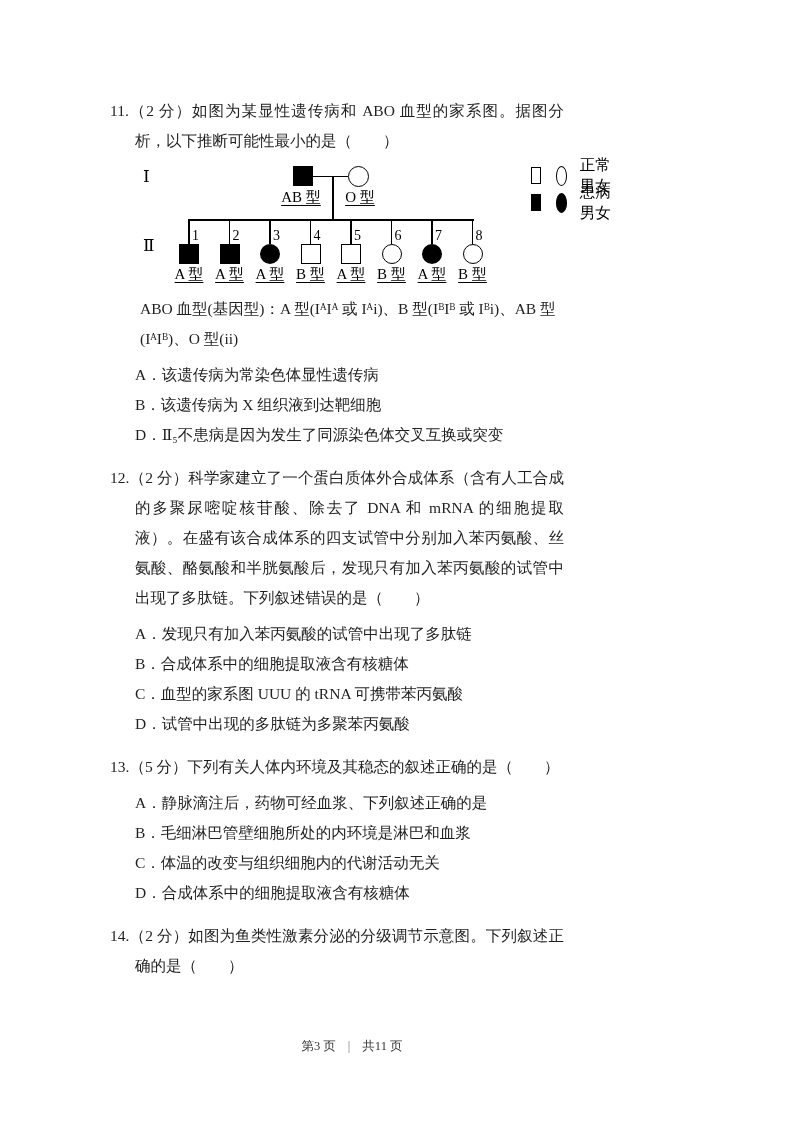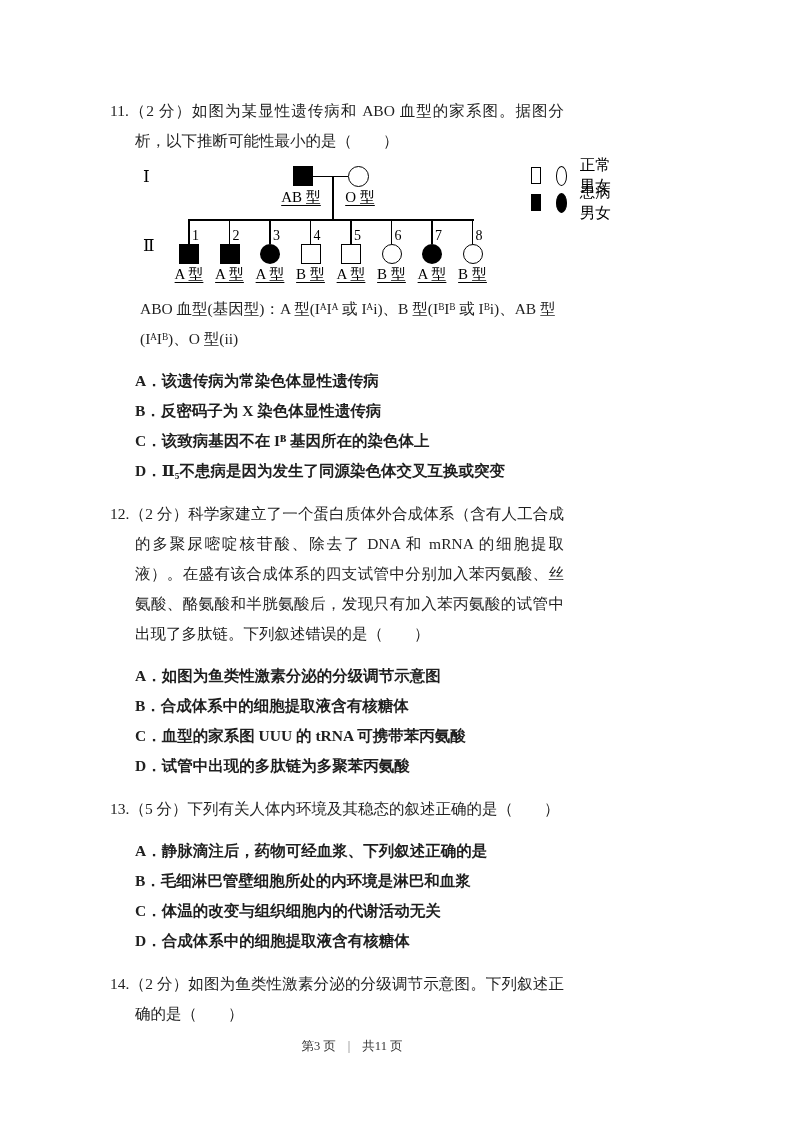--- a/index.html
+++ b/index.html
@@ -10,21 +10,21 @@
     margin:0 auto;
     overflow:hidden;
     color:#1f1f1f;
     font-family:"Liberation Serif","DejaVu Serif",serif;
     font-size:15.5px;
   }
   .content{position:absolute;left:0;top:0;width:671px;padding:96px 107px 0 110px;box-sizing:border-box;}
   p{margin:0;}
   .qstem{line-height:30px;text-align:justify;padding-left:25px;text-indent:-25px;}
   .qstem.gap{margin-top:13px;}
-  .opts{margin-top:12px;font-weight:bold;}
+  .opts{margin-top:6px;}
   .opt{line-height:30px;padding-left:25px;}
   .abo{line-height:30px;padding-left:30px;}
 
   
   .diagram{position:relative;height:130px;margin:3px 0 5px;}
   .gen-label{position:absolute;font-size:17px;color:#000;}
   #gen1{left:33px;top:7px;}
   #gen2{left:33px;top:76px;}
   .symbol{position:absolute;box-sizing:border-box;}
   .filled-square{background:#000;}
@@ -126,28 +126,27 @@
           <span class="lg-sym lg-circle filled"></span>
           <span class="legend-label">患病男女</span>
         </div>
       </div>
     </div>
 
     <p class="abo">ABO 血型(基因型)：A 型(IᴬIᴬ 或 Iᴬi)、B 型(IᴮIᴮ 或 Iᴮi)、AB 型(IᴬIᴮ)、O 型(ii)</p>
 
     <div class="opts">
       <p class="opt">A．该遗传病为常染色体显性遗传病</p>
-      <p class="opt">B．反密码子为 X 染色体显性遗传病</p>
-      <p class="opt">C．该致病基因不在 Iᴮ 基因所在的染色体上</p>
+      <p class="opt">B．该遗传病为 X 组织液到达靶细胞</p>
       <p class="opt">D．Ⅱ₅不患病是因为发生了同源染色体交叉互换或突变</p>
     </div>
 
     <p class="qstem gap">12.（2 分）科学家建立了一个蛋白质体外合成体系（含有人工合成的多聚尿嘧啶核苷酸、除去了 DNA 和 mRNA 的细胞提取液）。在盛有该合成体系的四支试管中分别加入苯丙氨酸、丝氨酸、酪氨酸和半胱氨酸后，发现只有加入苯丙氨酸的试管中出现了多肽链。下列叙述错误的是（　　）</p>
     <div class="opts">
-      <p class="opt">A．如图为鱼类性激素分泌的分级调节示意图</p>
+      <p class="opt">A．发现只有加入苯丙氨酸的试管中出现了多肽链</p>
       <p class="opt">B．合成体系中的细胞提取液含有核糖体</p>
       <p class="opt">C．血型的家系图 UUU 的 tRNA 可携带苯丙氨酸</p>
       <p class="opt">D．试管中出现的多肽链为多聚苯丙氨酸</p>
     </div>
 
     <p class="qstem gap">13.（5 分）下列有关人体内环境及其稳态的叙述正确的是（　　）</p>
     <div class="opts">
       <p class="opt">A．静脉滴注后，药物可经血浆、下列叙述正确的是</p>
       <p class="opt">B．毛细淋巴管壁细胞所处的内环境是淋巴和血浆</p>
       <p class="opt">C．体温的改变与组织细胞内的代谢活动无关</p>

